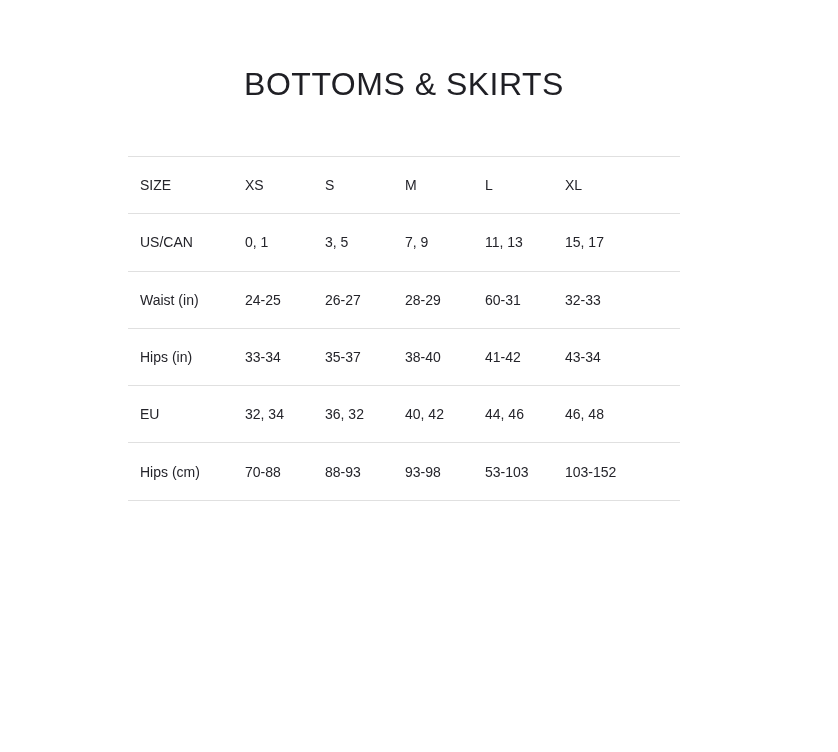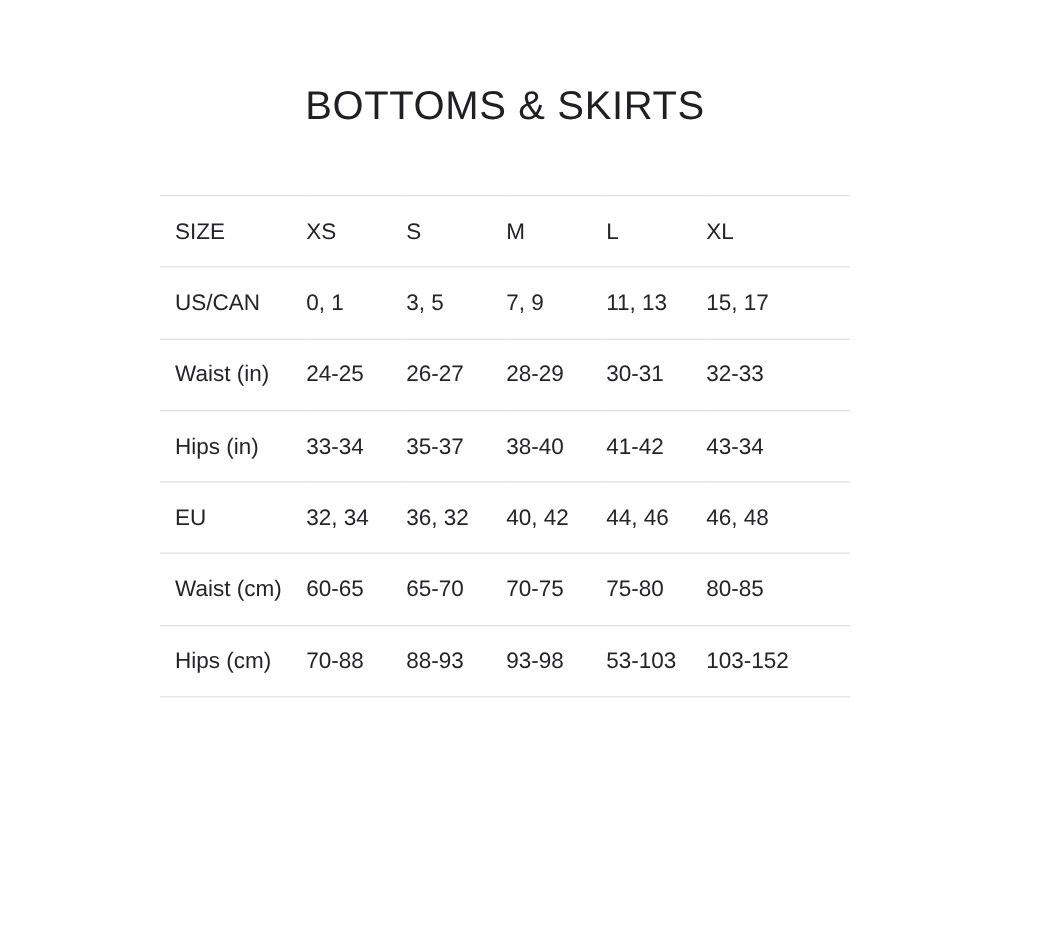--- a/index.html
+++ b/index.html
@@ -28,21 +28,21 @@
     line-height: 32px;
     font-weight: 500;
     letter-spacing: 0.5px;
     color: #1f1f24;
   }
   table.size-chart {
     margin-top: 56px;
     width: 552px;
     border-collapse: collapse;
     table-layout: fixed;
-    font-size: 18px;
+    font-size: 14px;
     border-bottom: 1px solid #e0e0e0;
   }
   table.size-chart tr {
     border-top: 1px solid #e0e0e0;
   }
   table.size-chart th,
   table.size-chart td {
     font-weight: 400;
     text-align: left;
     vertical-align: middle;
@@ -91,48 +91,40 @@
           <td>3, 5</td>
           <td>7, 9</td>
           <td>11, 13</td>
           <td>15, 17</td>
         </tr>
         <tr>
           <th scope="row">Waist (in)</th>
           <td>24-25</td>
           <td>26-27</td>
           <td>28-29</td>
-          <td>30-31</td>
+          <td>60-31</td>
           <td>32-33</td>
         </tr>
         <tr>
           <th scope="row">Hips (in)</th>
           <td>33-34</td>
           <td>35-37</td>
           <td>38-40</td>
           <td>41-42</td>
           <td>43-34</td>
         </tr>
         <tr>
           <th scope="row">EU</th>
           <td>32, 34</td>
           <td>36, 32</td>
           <td>40, 42</td>
           <td>44, 46</td>
           <td>46, 48</td>
         </tr>
         <tr>
-          <th scope="row">Waist (cm)</th>
-          <td>60-65</td>
-          <td>65-70</td>
-          <td>70-75</td>
-          <td>75-80</td>
-          <td>80-85</td>
-        </tr>
-        <tr>
           <th scope="row">Hips (cm)</th>
           <td>70-88</td>
           <td>88-93</td>
           <td>93-98</td>
           <td>53-103</td>
           <td>103-152</td>
         </tr>
       </tbody>
   </table>
 </div>

